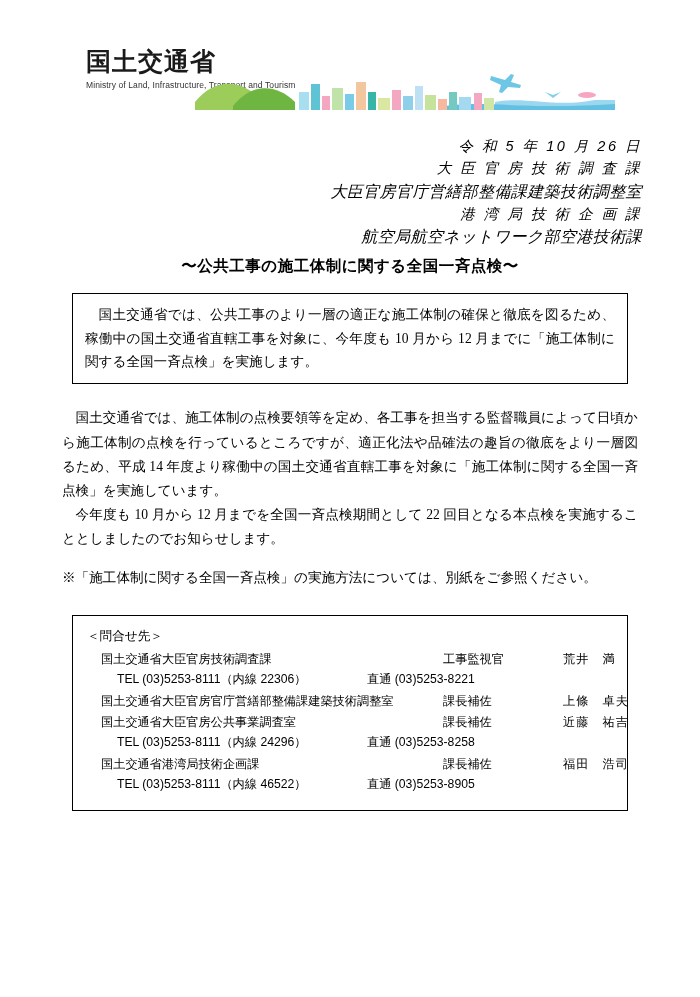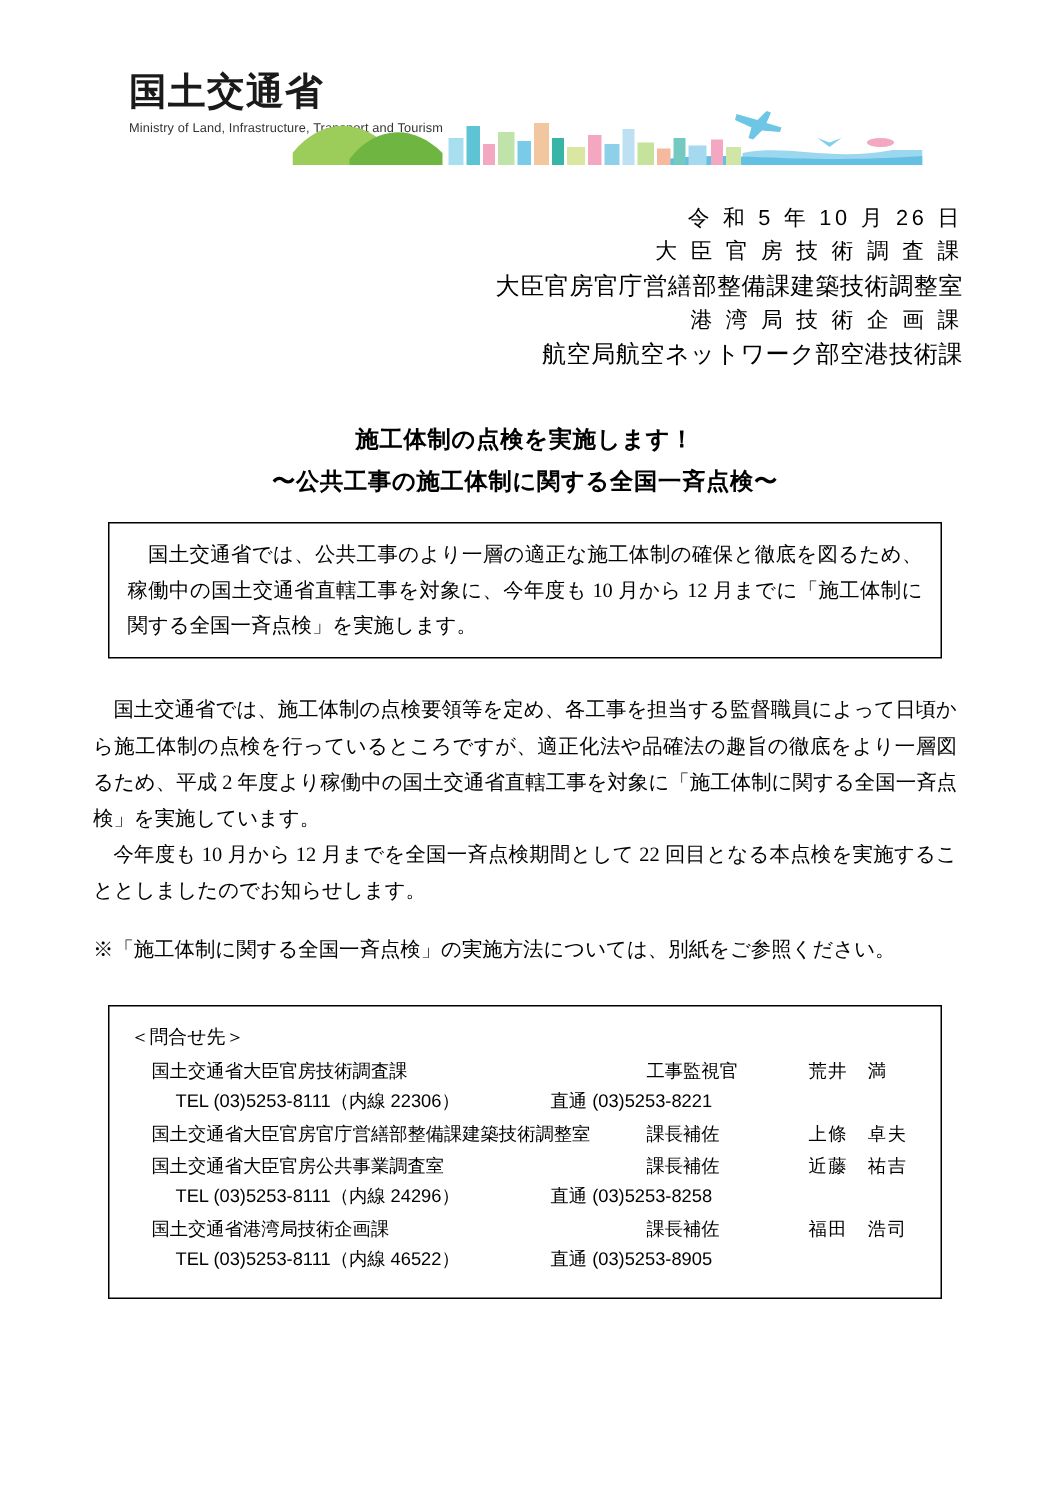--- a/index.html
+++ b/index.html
@@ -57,20 +57,21 @@
     width: 420px;
     height: 48px;
   }
 
   
   .issuer {
     margin-top: 6px;
     text-align: right;
     padding-right: 58px;
     line-height: 1.5;
+    font-style: italic;
   }
   .issuer .l1 {
     font-family: "Liberation Sans", sans-serif;
     font-size: 14.5px;
     letter-spacing: 2.5px;
   }
   .issuer .l2 {
     font-family: "Liberation Sans", sans-serif;
     font-size: 14.5px;
     letter-spacing: 2.5px;
@@ -146,20 +147,21 @@
     margin: 0 0 4px 0;
     font-size: 12.6px;
   }
   .contact-entry {
     margin-bottom: 2px;
   }
   .ce-row1 {
     display: flex;
     align-items: flex-start;
     padding-left: 14px;
+    gap: 12px;
   }
   .ce-office {
     flex: 0 0 330px;
   }
   .ce-role {
     flex: 0 0 108px;
   }
   .ce-name {
     flex: 0 0 auto;
     letter-spacing: 1px;
@@ -221,29 +223,28 @@
   </div>
 
   <div class="issuer">
     <div class="l1">令 和 5 年 10 月 26 日</div>
     <div class="l2">大 臣 官 房 技 術 調 査 課</div>
     <div class="small">大臣官房官庁営繕部整備課建築技術調整室</div>
     <div class="l2">港 湾 局 技 術 企 画 課</div>
     <div class="small">航空局航空ネットワーク部空港技術課</div>
   </div>
 
-  <div class="title-main">施工体制の点検を実施します！</div>
   <div class="title-sub">〜公共工事の施工体制に関する全国一斉点検〜</div>
 
   <div class="lead-box">
     <p>国土交通省では、公共工事のより一層の適正な施工体制の確保と徹底を図るため、稼働中の国土交通省直轄工事を対象に、今年度も 10 月から 12 月までに「施工体制に関する全国一斉点検」を実施します。</p>
   </div>
 
   <div class="body">
-    <p class="tight">国土交通省では、施工体制の点検要領等を定め、各工事を担当する監督職員によって日頃から施工体制の点検を行っているところですが、適正化法や品確法の趣旨の徹底をより一層図るため、平成 2 年度より稼働中の国土交通省直轄工事を対象に「施工体制に関する全国一斉点検」を実施しています。</p>
+    <p class="tight">国土交通省では、施工体制の点検要領等を定め、各工事を担当する監督職員によって日頃から施工体制の点検を行っているところですが、適正化法や品確法の趣旨の徹底をより一層図るため、平成 14 年度より稼働中の国土交通省直轄工事を対象に「施工体制に関する全国一斉点検」を実施しています。</p>
     <p>今年度も 10 月から 12 月までを全国一斉点検期間として 22 回目となる本点検を実施することとしましたのでお知らせします。</p>
   </div>
 
   <div class="note">※「施工体制に関する全国一斉点検」の実施方法については、別紙をご参照ください。</div>
 
   <div class="contact-box">
     <div class="contact-title">＜問合せ先＞</div>
 
     <div class="contact-entry">
       <div class="ce-row1">

